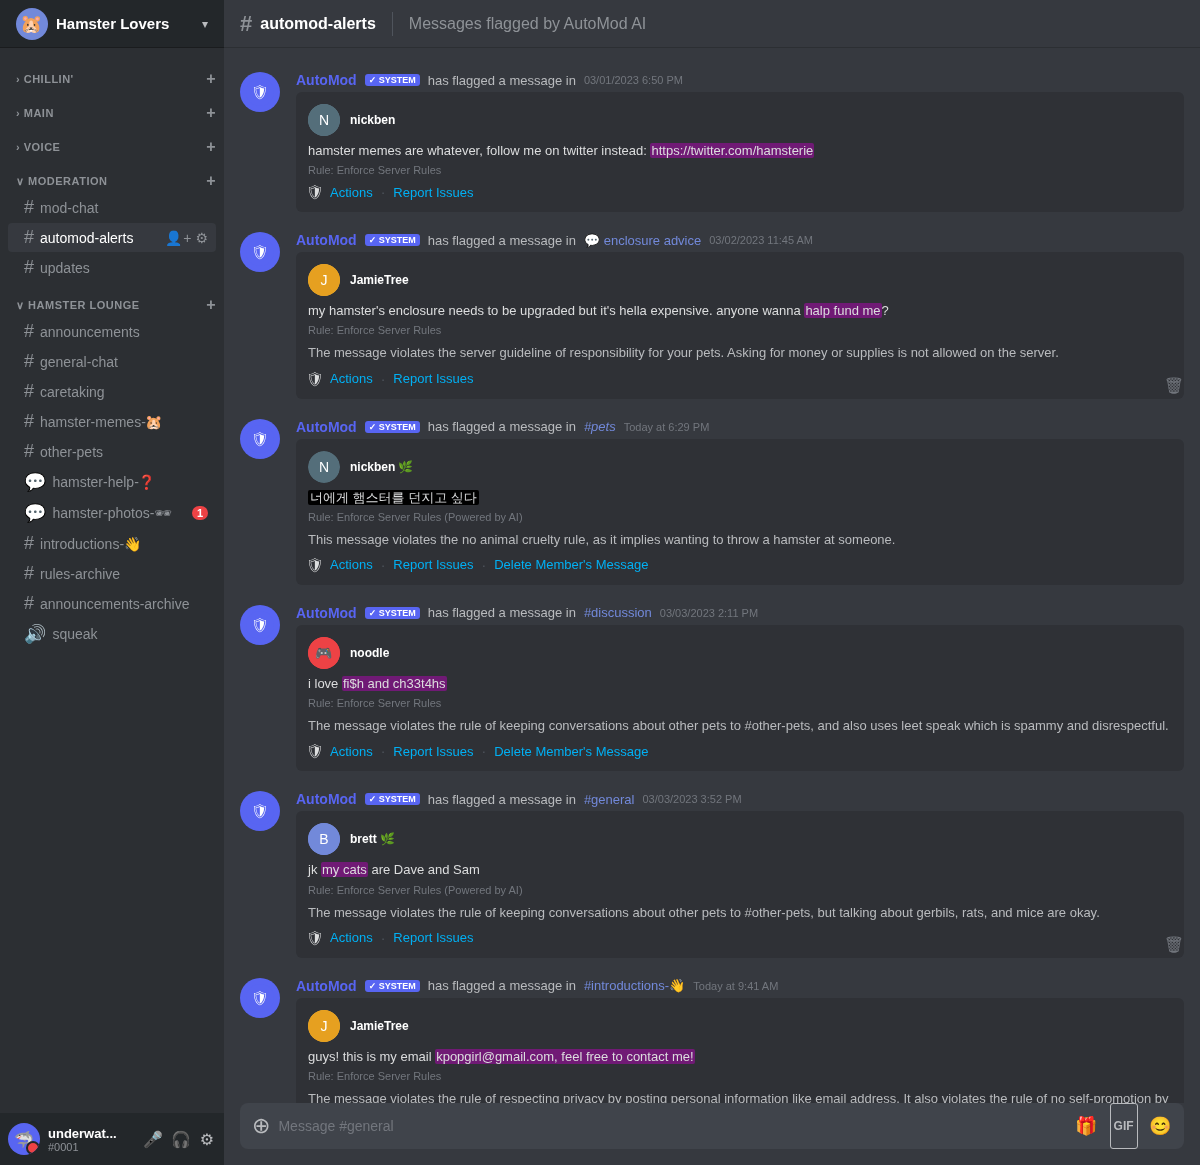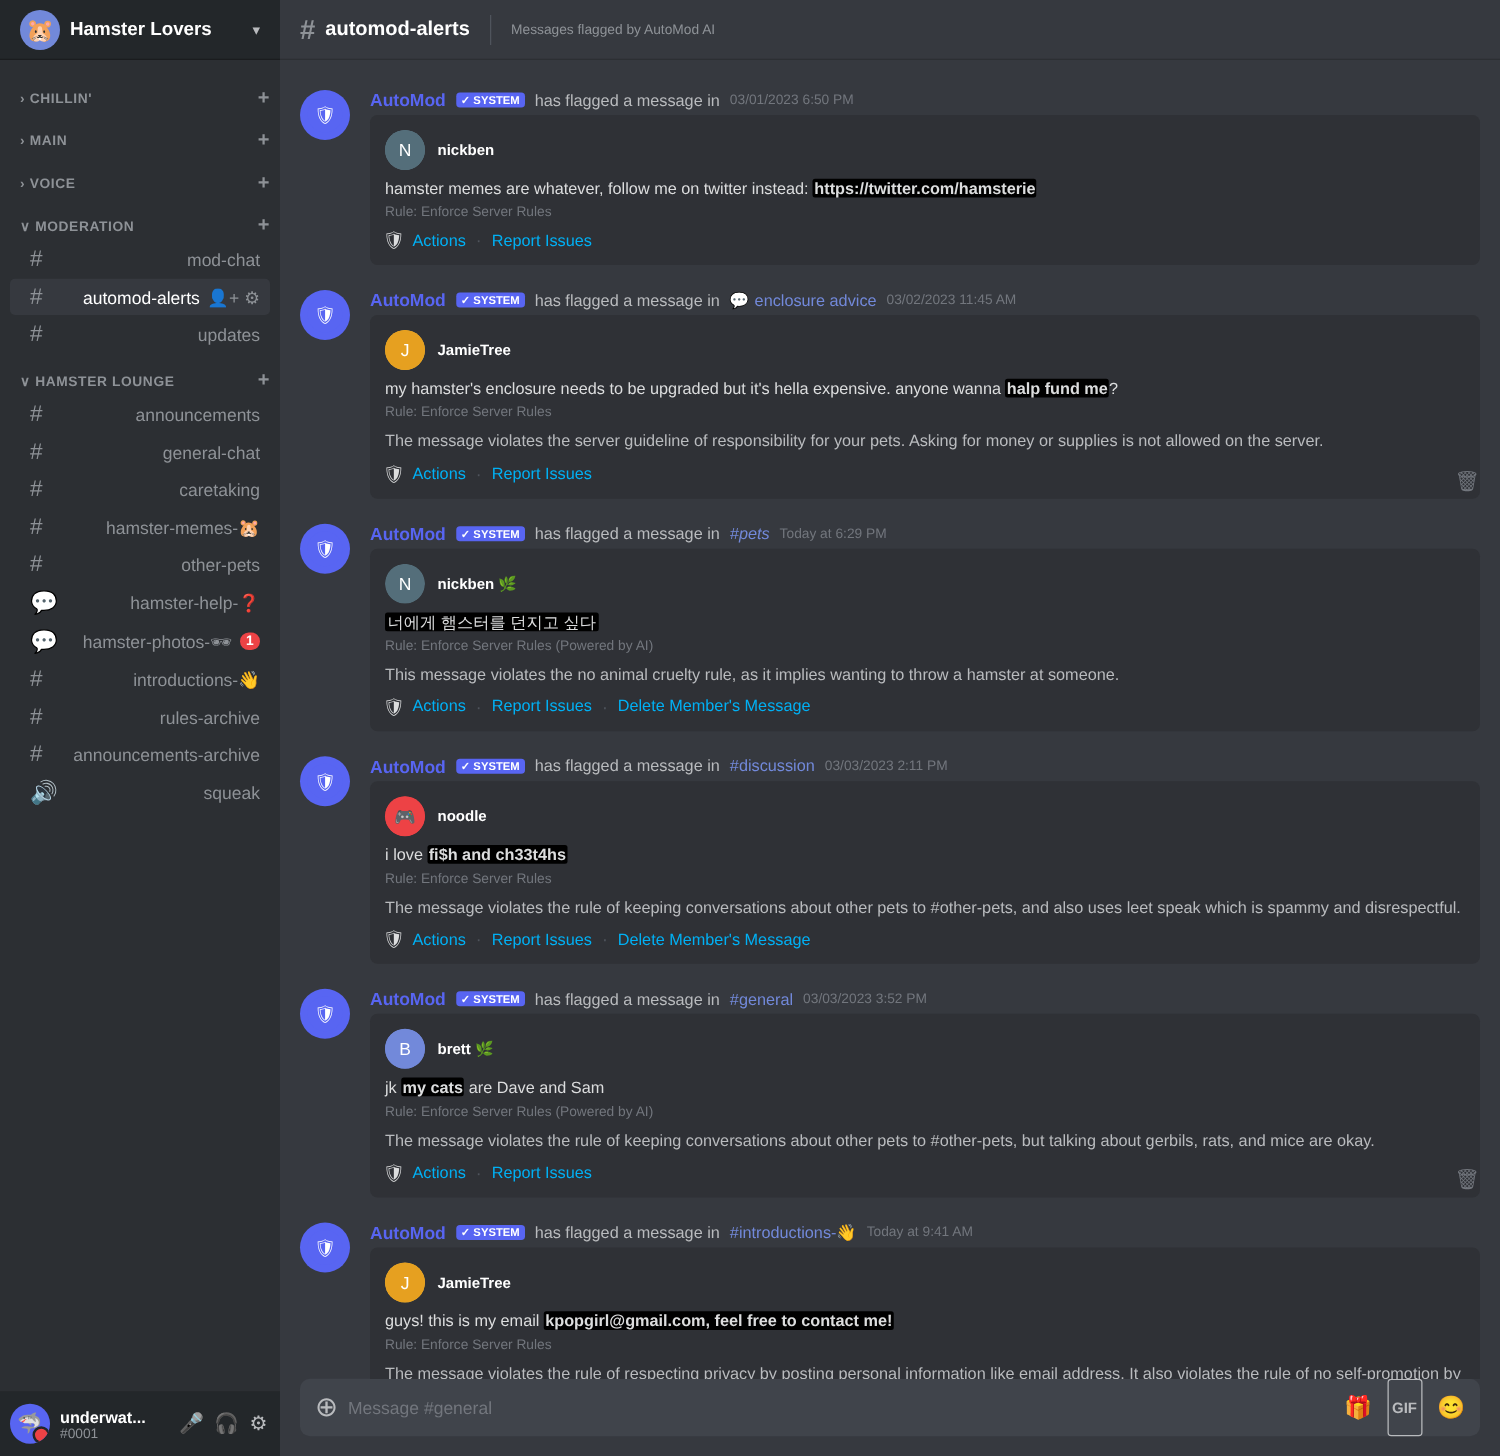--- a/index.html
+++ b/index.html
@@ -17,21 +17,21 @@
     .channel-list::-webkit-scrollbar-thumb { background: #202225; border-radius: 2px; }
 
     .category { margin-top: 8px; }
     .category-header { display: flex; align-items: center; justify-content: space-between; padding: 6px 8px 2px 16px; color: #8e9297; font-size: 11px; font-weight: 700; text-transform: uppercase; letter-spacing: 0.5px; cursor: pointer; }
     .category-add { color: #8e9297; font-size: 16px; cursor: pointer; }
 
     .channel-item { display: flex; align-items: center; padding: 4px 8px 4px 16px; margin: 1px 8px; border-radius: 4px; cursor: pointer; color: #8e9297; font-size: 14px; gap: 6px; position: relative; }
     .channel-item.active { background: #36393f; color: #fff; }
     .channel-item.active .channel-label { color: #fff; }
     .channel-prefix { font-size: 18px; color: #8e9297; flex-shrink: 0; }
-    .channel-label { flex: 1; font-size: 14px; text-align: right; }
+    .channel-label { flex: 1; font-size: 14px; }
     .channel-badge { background: #ed4245; color: #fff; border-radius: 8px; padding: 1px 5px; font-size: 11px; font-weight: 700; }
     .channel-actions { display: flex; gap: 4px; margin-left: auto; }
     .channel-action-btn { color: #8e9297; font-size: 14px; cursor: pointer; }
 
     
     .user-area { background: #23272a; padding: 8px 8px; display: flex; align-items: center; gap: 8px; height: 52px; }
     .user-avatar { width: 32px; height: 32px; border-radius: 50%; background: #f04747; display: flex; align-items: center; justify-content: center; font-size: 14px; flex-shrink: 0; position: relative; overflow: hidden; }
     .user-avatar::after { content: ''; position: absolute; bottom: 0; right: 0; width: 10px; height: 10px; border-radius: 50%; background: #ed4245; border: 2px solid #23272a; }
     .user-info { flex: 1; overflow: hidden; }
     .user-name { font-size: 13px; font-weight: 600; color: #fff; white-space: nowrap; overflow: hidden; text-overflow: ellipsis; }
@@ -39,21 +39,21 @@
     .user-controls { display: flex; gap: 4px; }
     .user-control-btn { color: #b9bbbe; font-size: 16px; cursor: pointer; padding: 2px; }
 
     
     .chat-area { flex: 1; display: flex; flex-direction: column; background: #36393f; }
 
     .chat-header { background: #36393f; border-bottom: 1px solid #2c2f33; padding: 0 16px; height: 48px; display: flex; align-items: center; gap: 8px; flex-shrink: 0; }
     .chat-header-hash { color: #8e9297; font-size: 22px; font-weight: 700; }
     .chat-header-name { font-weight: 700; font-size: 16px; color: #fff; }
     .chat-header-divider { width: 1px; height: 24px; background: #4f545c; margin: 0 8px; }
-    .chat-header-desc { color: #8e9297; font-size: 11px; }
+    .chat-header-desc { color: #8e9297; font-size: 16px; }
 
     .messages { flex: 1; overflow-y: auto; padding: 16px 0; display: flex; flex-direction: column; gap: 0; }
     .messages::-webkit-scrollbar { width: 6px; }
     .messages::-webkit-scrollbar-thumb { background: #202225; border-radius: 3px; }
 
     .message-group { padding: 8px 16px; display: flex; gap: 16px; position: relative; }
 
     .message-avatar { width: 40px; height: 40px; border-radius: 50%; flex-shrink: 0; display: flex; align-items: center; justify-content: center; font-size: 18px; overflow: hidden; }
     .avatar-automod { background: #5865f2; }
 
@@ -62,21 +62,21 @@
     .message-author { font-weight: 600; font-size: 14px; color: #fff; }
     .message-author.automod { color: #5865f2; }
     .system-tag { background: #5865f2; color: #fff; font-size: 9px; font-weight: 700; padding: 1px 4px; border-radius: 3px; text-transform: uppercase; }
     .message-timestamp { color: #72767d; font-size: 11px; }
 
     .flagged-card { background: #2f3136; border-radius: 6px; padding: 12px; margin: 4px 0; border-left: none; }
     .flagged-user-row { display: flex; align-items: center; gap: 10px; margin-bottom: 6px; }
     .flagged-user-avatar { width: 32px; height: 32px; border-radius: 50%; flex-shrink: 0; overflow: hidden; display: flex; align-items: center; justify-content: center; font-size: 14px; }
     .flagged-username { font-weight: 600; font-size: 12px; color: #fff; }
     .flagged-message-text { font-size: 13px; color: #dcddde; line-height: 1.4; margin-bottom: 4px; }
-    .flagged-message-text .highlight { background: #000000; border-radius: 2px; padding: 0 1px; font-weight: bold; }
+    .flagged-message-text .highlight { background: #701a75; border-radius: 2px; padding: 0 1px; }
     .rule-text { font-size: 11px; color: #72767d; margin-bottom: 8px; }
     .violation-reason { font-size: 13px; color: #b9bbbe; margin: 8px 0; line-height: 1.4; }
     .action-row { display: flex; align-items: center; gap: 8px; }
     .action-btn { display: flex; align-items: center; gap: 4px; color: #00b0f4; font-size: 13px; cursor: pointer; }
     .action-dot { color: #4f545c; }
     .delete-btn { color: #72767d; font-size: 16px; cursor: pointer; position: absolute; right: 16px; bottom: 16px; }
 
     
     .message-input-area { padding: 0 16px 16px; flex-shrink: 0; }
     .message-input-wrapper { background: #40444b; border-radius: 8px; display: flex; align-items: center; padding: 0 12px; gap: 8px; }

